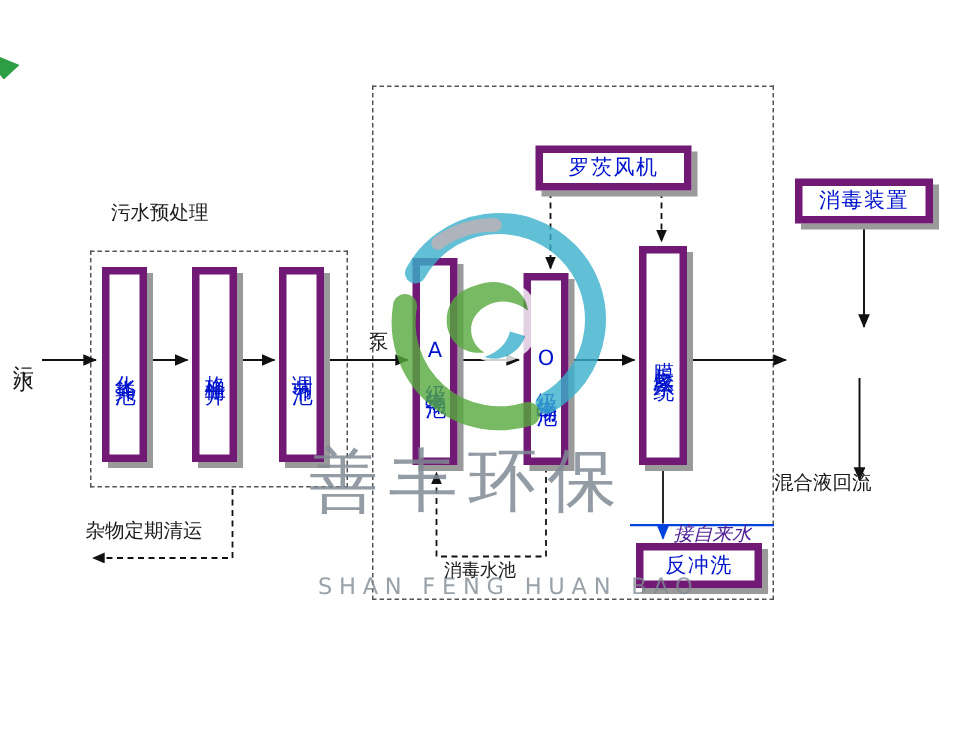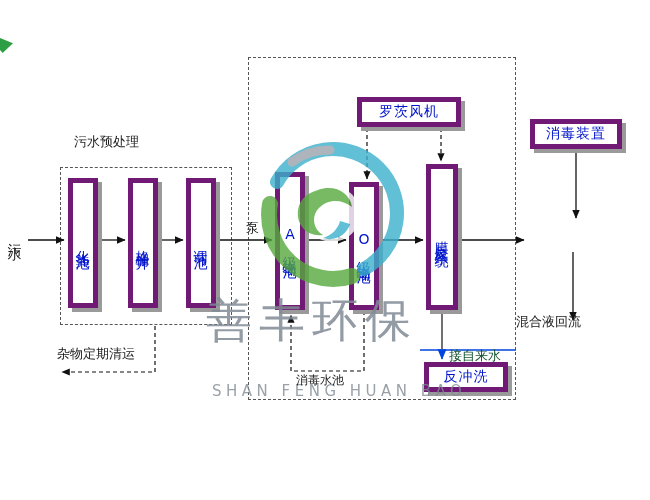--- a/index.html
+++ b/index.html
@@ -14,21 +14,21 @@
   .vbox, .hbox {
     position:absolute; background:#fff; border:5px solid #701a75;
     box-shadow:4px 4px 0 #9a9a9a; color:#0013cc; z-index:40;
     display:flex; align-items:center; justify-content:center;
     font-size:14px;
   }
   .vbox { writing-mode:vertical-lr; text-orientation:upright; letter-spacing:3px; }
   .hbox { letter-spacing:1px; }
 
   .lbl { position:absolute; color:#1a1a1a; font-size:13px; z-index:60; white-space:nowrap;margin-top:16px; }
-  .lbl.blue { color:#14532d; }
+  .lbl.blue { color:#4c1d95;font-style:italic; }
   .lbl.small { font-size:12px; }
   .vlabel { writing-mode:vertical-lr; text-orientation:upright; letter-spacing:4px; font-size:14px; }
 
   .watermark { position:absolute; left:0; top:0; width:650px; height:500px; z-index:45; pointer-events:none;border-radius:26px; }
   .wm-cn { position:absolute; left:206px; top:290px; font-size:46px; letter-spacing:7px;
            color:rgba(128,137,148,0.85); font-weight:500; }
   .wm-en { position:absolute; left:212px; top:362px; font-size:15px; letter-spacing:4.5px;
            color:rgba(128,137,148,0.8);margin-top:20px; }
 
   .corner-mark { position:absolute; left:0px; top:38px; width:13px; height:15px; background:#2e9e44;

